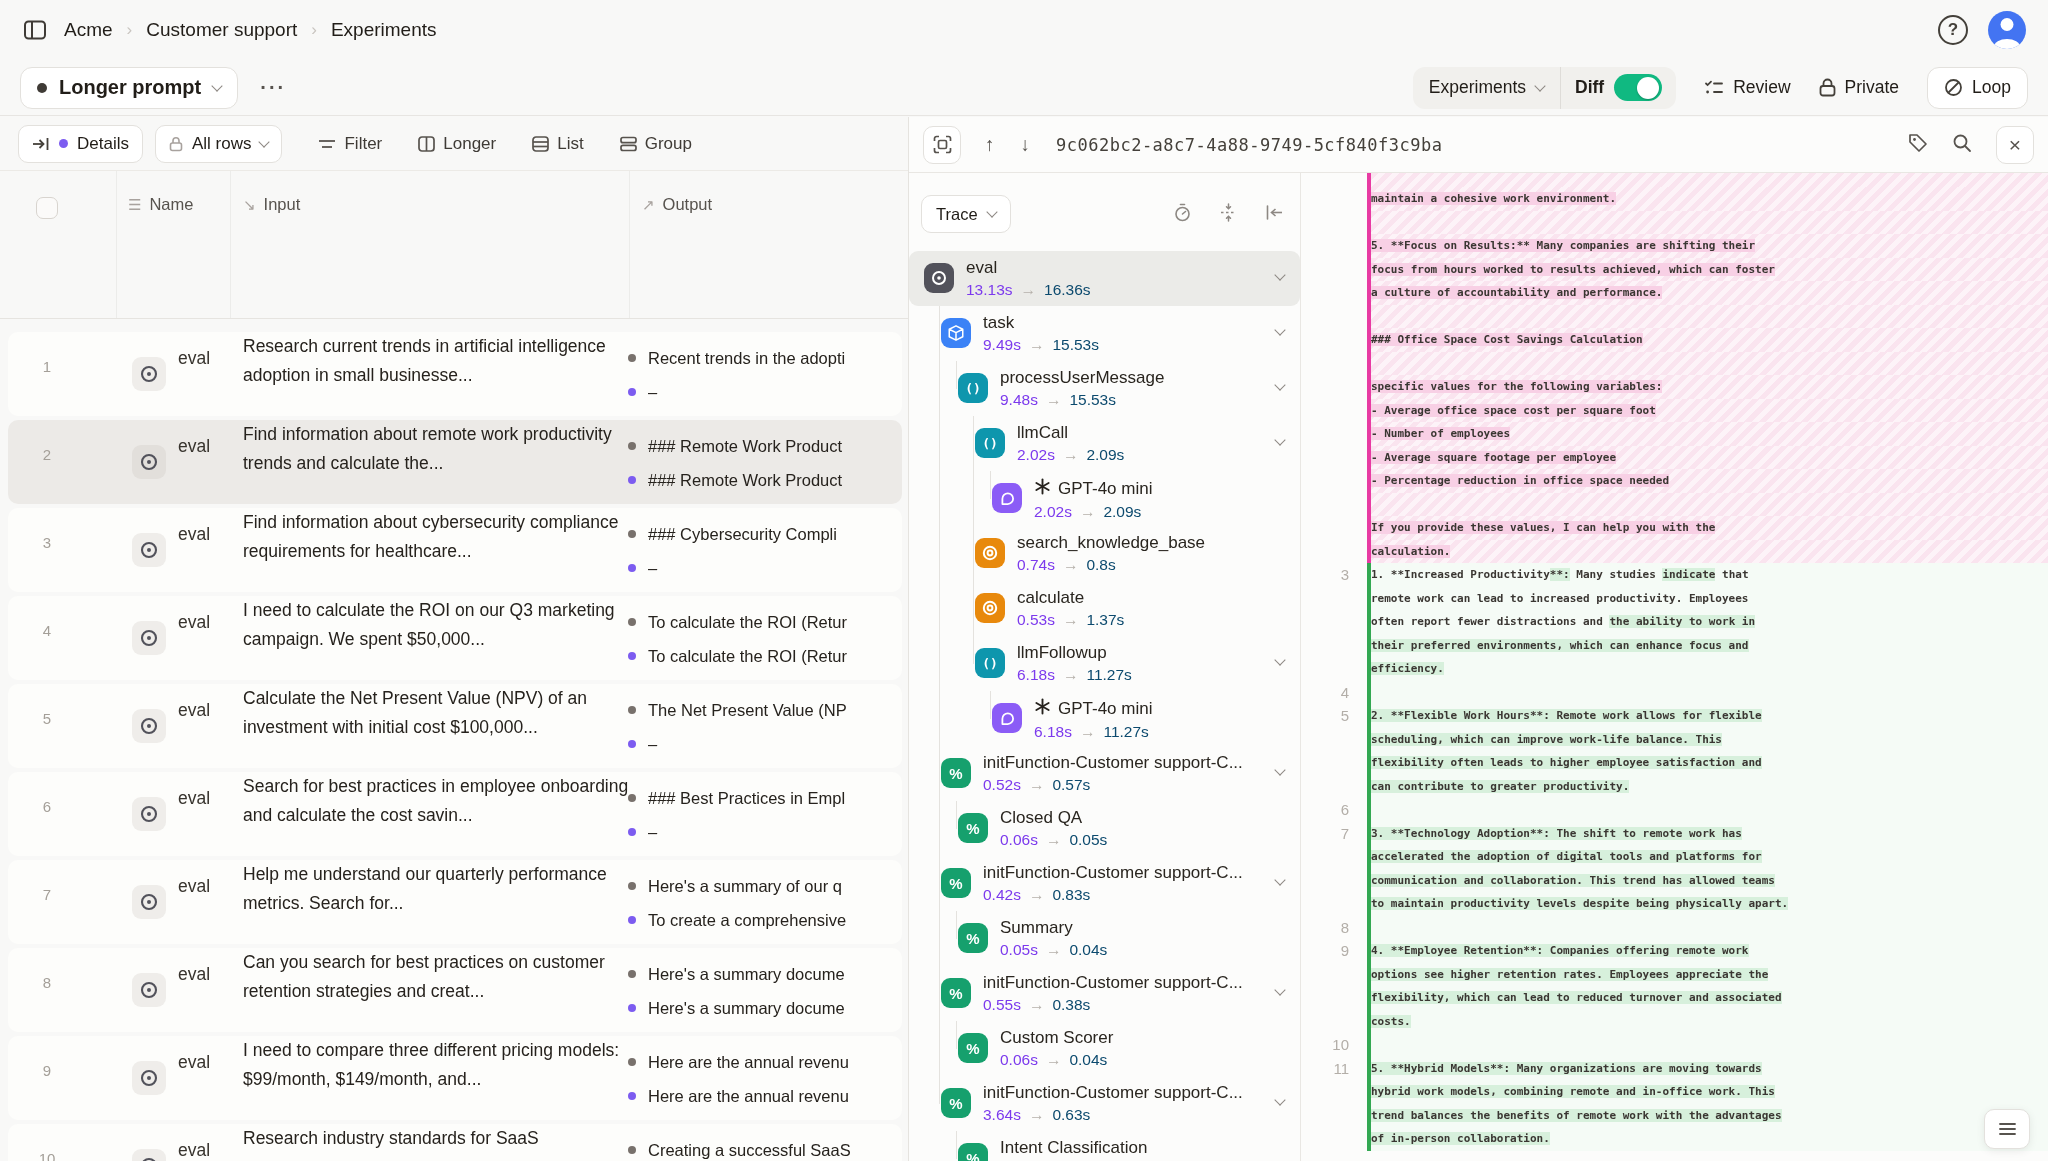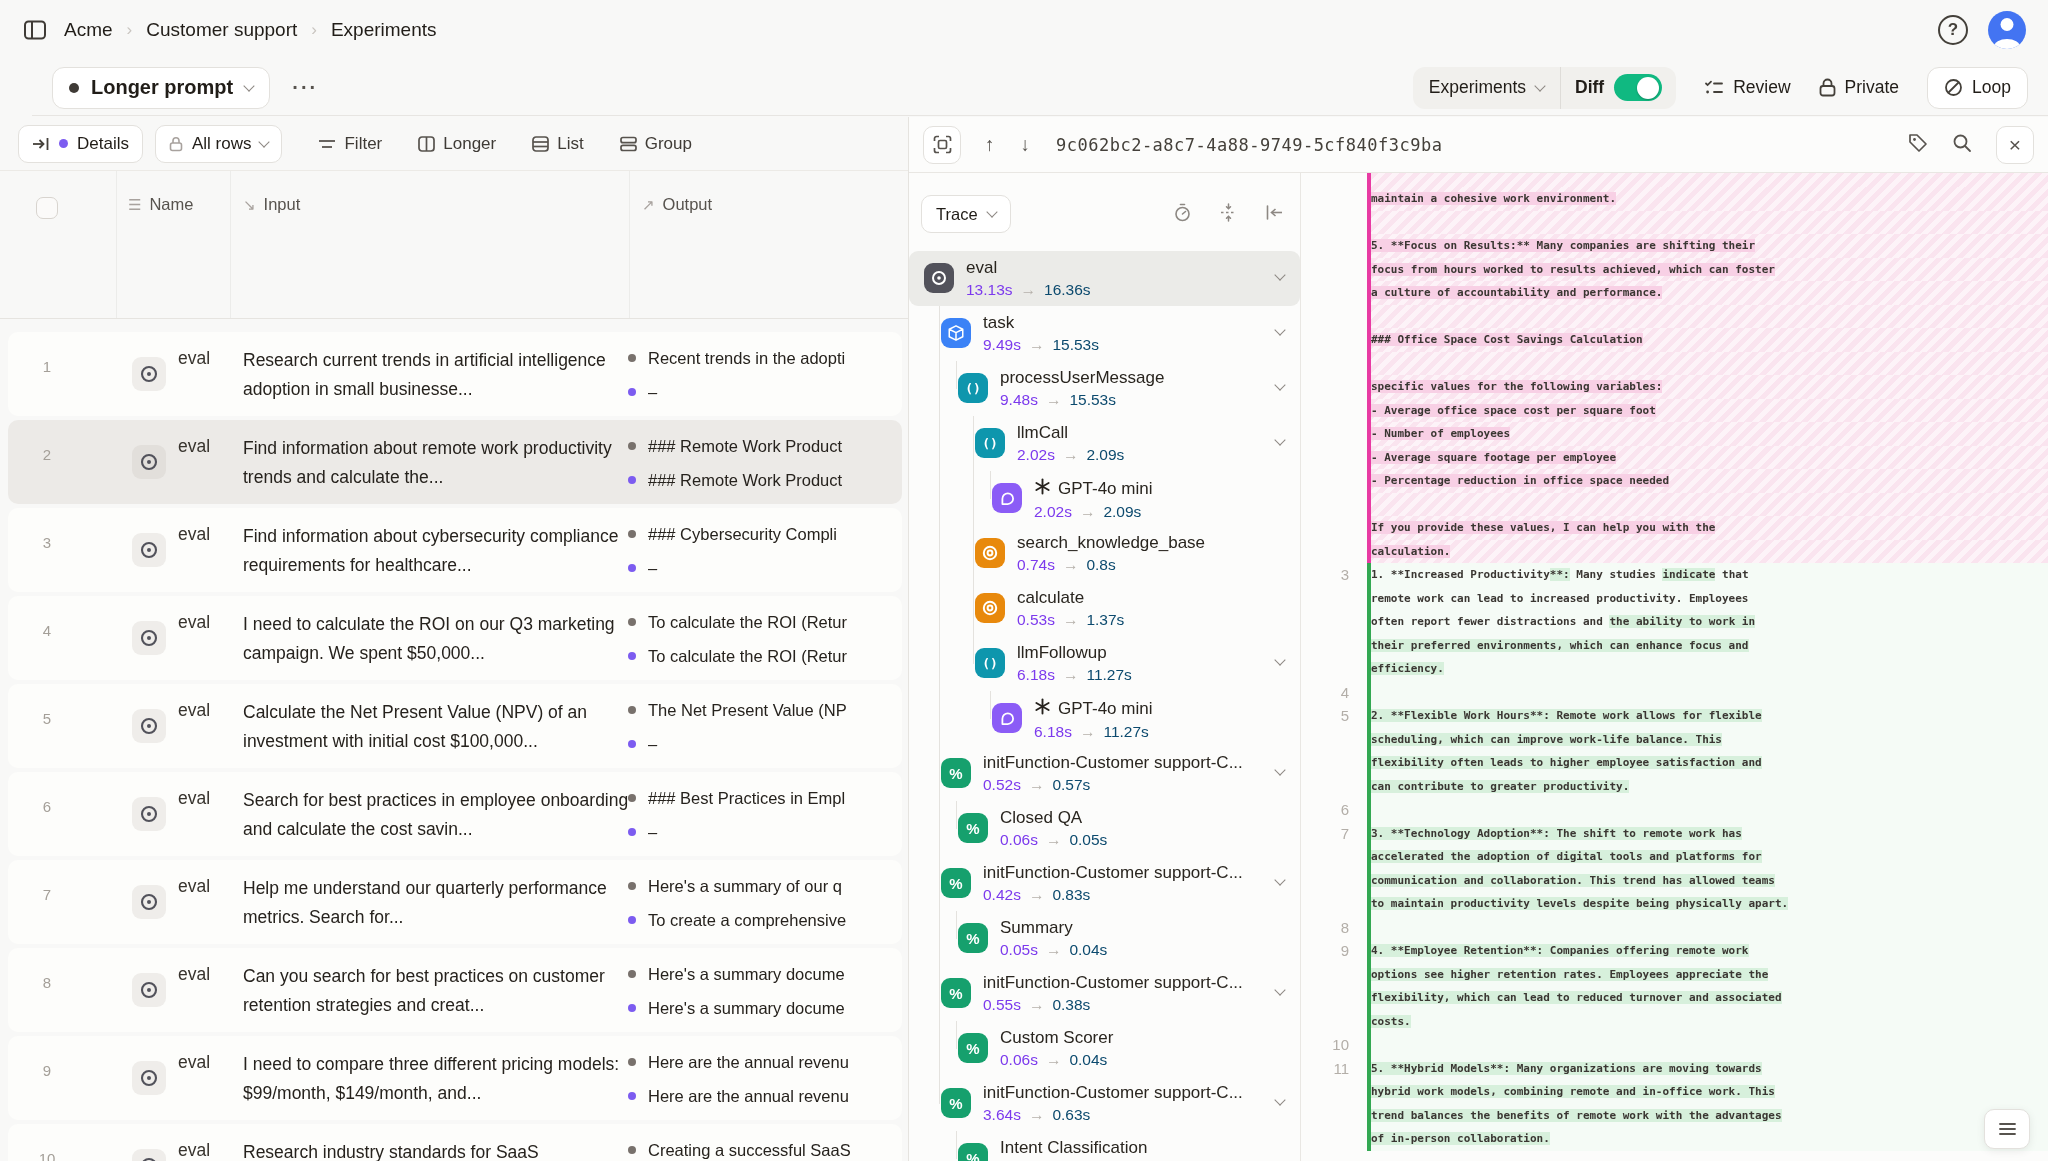--- a/index.html
+++ b/index.html
@@ -11,21 +11,21 @@
   .crumbs{display:flex;align-items:center;gap:14px;font-size:19px;color:#211d18;}
   .crumb-sep{color:#c9c5c0;font-size:17px;}
   .panel-toggle{width:26px;height:26px;display:flex;align-items:center;justify-content:center;margin-right:16px;cursor:pointer;}
   .topbar-right{margin-left:auto;display:flex;align-items:center;gap:20px;}
   .help-circle{width:30px;height:30px;border:2px solid #44403a;border-radius:50%;display:flex;align-items:center;justify-content:center;font-size:17px;font-weight:bold;color:#44403a;}
   .avatar{width:38px;height:38px;border-radius:50%;background:#4374f2;position:relative;overflow:hidden;}
   .avatar::before{content:"";position:absolute;left:50%;top:7px;transform:translateX(-50%);width:13px;height:13px;border-radius:50%;background:#fff;}
   .avatar::after{content:"";position:absolute;left:50%;bottom:-6px;transform:translateX(-50%);width:26px;height:16px;border-radius:50%;background:#fff;}
 
   
-  .titlebar{height:56px;display:flex;align-items:center;padding:0 20px;border-bottom:1px solid #e7e5e2;margin-left:32px;}
+  .titlebar{height:56px;display:flex;align-items:center;padding:0 20px;border-bottom:1px solid #e7e5e2;}
   .exp-btn{height:42px;display:flex;align-items:center;gap:12px;background:#fff;border:1px solid #e3e1dd;border-radius:12px;padding:0 16px;cursor:pointer;}
   .exp-dot{width:10px;height:10px;border-radius:50%;background:#3f3b36;}
   .exp-name{font-size:20px;font-weight:600;}
   .ellipsis-btn{margin-left:14px;font-size:20px;letter-spacing:2px;color:#57534e;padding:6px 8px;cursor:pointer;font-weight:bold;}
   .titlebar-right{margin-left:auto;display:flex;align-items:center;gap:28px;}
   .seg-group{display:flex;align-items:center;height:42px;background:#f1f0ed;border-radius:12px;}
   .seg-left{display:flex;align-items:center;gap:10px;padding:0 16px;font-size:17.5px;cursor:pointer;}
   .seg-sep{width:1px;height:42px;background:#dedcd8;}
   .seg-right{display:flex;align-items:center;gap:10px;padding:0 14px;}
   .diff-label{font-size:17.5px;font-weight:600;}
@@ -53,21 +53,21 @@
   .hicon{color:#a8a29e;font-size:15px;}
 
   
   .rows{flex:1;overflow:hidden;padding-top:13px;}
   .trow{position:relative;height:84px;margin:0 6px 4px 8px;background:#fdfdfb;border-radius:10px;cursor:pointer;}
   .trow.selected{background:#eceae7;}
   .rnum{position:absolute;left:22px;top:26px;width:34px;text-align:center;font-size:15px;color:#a49f98;}
   .ricon{position:absolute;left:124px;top:25px;width:34px;height:34px;border-radius:9px;background:#efedea;display:flex;align-items:center;justify-content:center;}
   .trow.selected .ricon{background:#e2dfdb;}
   .rname{position:absolute;left:170px;top:16px;font-size:17.5px;color:#37332d;}
-  .rinput{position:absolute;left:235px;top:14px;width:386px;height:58px;font-size:17.5px;line-height:29px;color:#26221d;overflow:hidden;}
+  .rinput{position:absolute;left:235px;top:0;width:386px;height:58px;font-size:17.5px;line-height:29px;color:#26221d;overflow:hidden;}
   .rout{position:absolute;left:620px;top:14px;right:2px;}
   .oline{display:flex;align-items:center;height:24px;margin-bottom:10px;overflow:hidden;}
   .odot{width:8px;height:8px;border-radius:50%;flex:none;margin-right:12px;}
   .odot.gray{background:#78716c;}
   .odot.purple{background:#7c5cf0;}
   .otxt{font-size:16.5px;color:#26221d;white-space:nowrap;}
 
   
   .right-panel{flex:1;background:#fcfcfb;border-left:1px solid #e5e3df;display:flex;flex-direction:column;overflow:hidden;}
   .phead{height:56px;flex:none;display:flex;align-items:center;padding:0 14px;border-bottom:1px solid #e9e7e3;}

